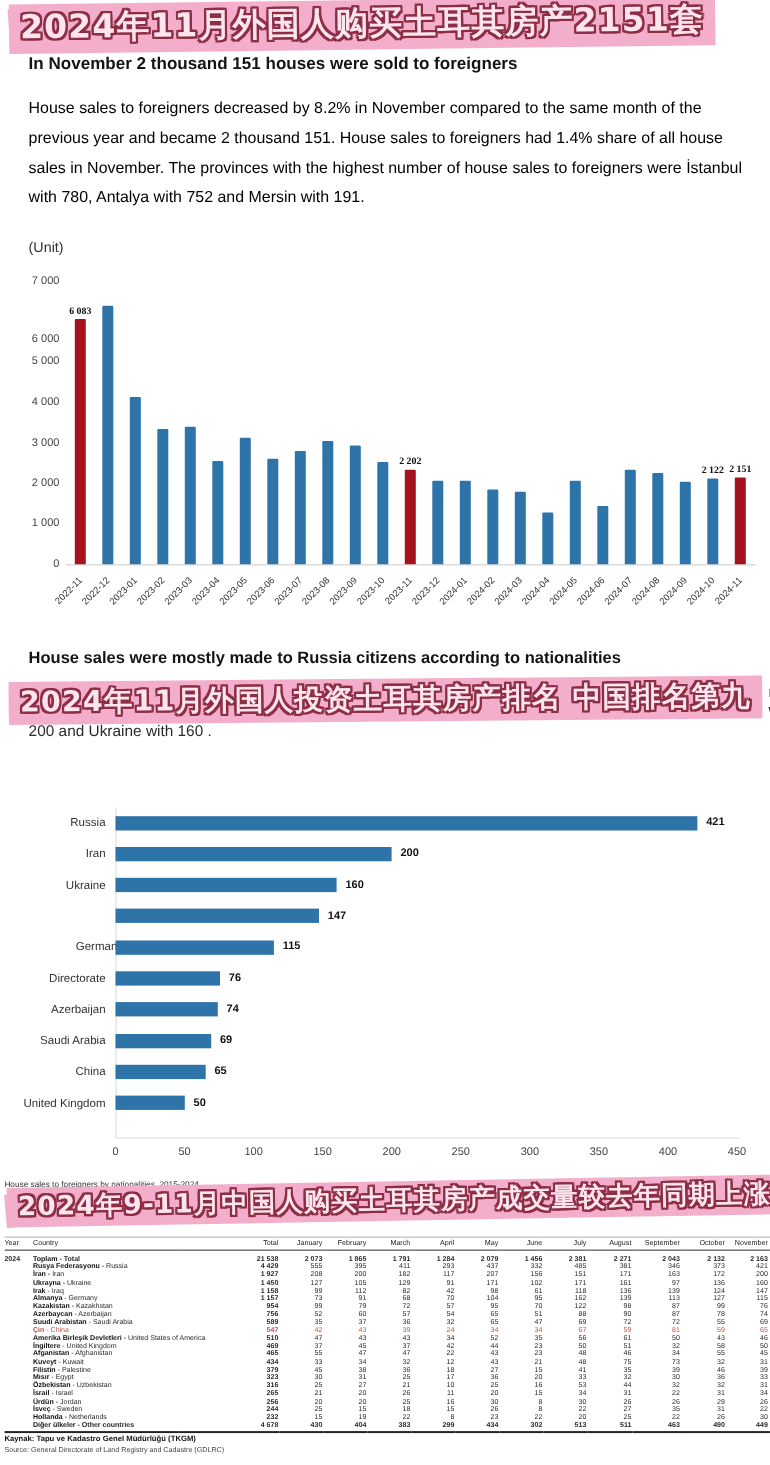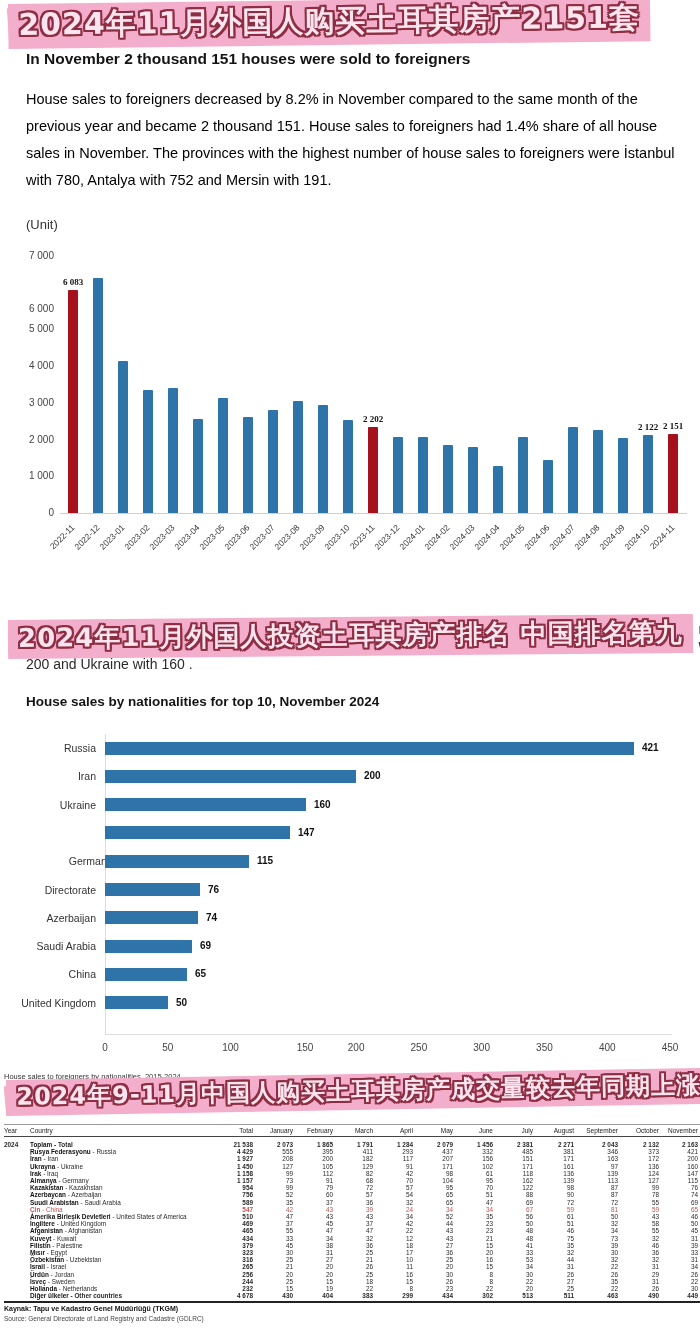--- a/index.html
+++ b/index.html
@@ -133,29 +133,29 @@
       <span class="bar-v" style="left: 643px; top: 187px; height: 78px; background: rgb(46, 116, 168);"></span>
       <span class="xlabel" style="left: 600px; top: 273px;">2024-10</span>
       <span class="bar-v" style="left: 668px; top: 186px; height: 79px; background: rgb(165, 18, 30);"></span>
       <span class="xlabel" style="left: 625px; top: 273px;">2024-11</span>
       <span class="bar-vlabel" style="left: 50px; top: 29px;">6 083</span>
       <span class="bar-vlabel" style="left: 350px; top: 166px;">2 202</span>
       <span class="bar-vlabel" style="left: 625px; top: 174px;">2 122</span>
       <span class="bar-vlabel" style="left: 650px; top: 173px;">2 151</span>
     </div>
 
+  <div class="abs" id="heading2">House sales were mostly made to Russia citizens according to nationalities</div>
 
   <div class="abs" id="banner2-notch"></div>
   <div class="abs" id="banner2-row">
     <span class="banner">2024年11月外国人投资土耳其房产排名 中国排名第九</span>
     <span class="banner-trailing">n with</span>
   </div>
   <div class="abs" id="banner2-cont">200 and Ukraine with 160 .</div>
 
-  <div class="abs" id="c2-title">House sales by nationalities for top 10, November 2024</div>
   <div class="abs" id="chart2">
       <span class="baseline" style="left: 105px; top: 6px; width: 1px; height: 300px; background: rgb(221, 221, 221);"></span>
       <span class="baseline" style="left: 105px; top: 306px; width: 567px; height: 1px; background: rgb(221, 221, 221);"></span>
       <span class="hrow-label" style="left: 0px; top: 14px;">Russia</span>
       <span class="bar-h" style="left: 105px; top: 13.5px; width: 529px; background: rgb(46, 116, 168);"></span>
       <span class="bar-hvalue" style="left: 642px; top: 14px;">421</span>
       <span class="hrow-label" style="left: 0px; top: 42.3px;">Iran</span>
       <span class="bar-h" style="left: 105px; top: 41.8px; width: 251px; background: rgb(46, 116, 168);"></span>
       <span class="bar-hvalue" style="left: 364px; top: 42.3px;">200</span>
       <span class="hrow-label" style="left: 0px; top: 70.6px;">Ukraine</span>
@@ -178,21 +178,21 @@
       <span class="bar-hvalue" style="left: 200px; top: 212.1px;">69</span>
       <span class="hrow-label" style="left: 0px; top: 240.4px;">China</span>
       <span class="bar-h" style="left: 105px; top: 239.9px; width: 82px; background: rgb(46, 116, 168);"></span>
       <span class="bar-hvalue" style="left: 195px; top: 240.4px;">65</span>
       <span class="hrow-label" style="left: 0px; top: 268.7px;">United Kingdom</span>
       <span class="bar-h" style="left: 105px; top: 268.2px; width: 63px; background: rgb(46, 116, 168);"></span>
       <span class="bar-hvalue" style="left: 176px; top: 268.7px;">50</span>
       <span class="xtick2" style="left: 85px; top: 314px;">0</span>
       <span class="xtick2" style="left: 147.778px; top: 314px;">50</span>
       <span class="xtick2" style="left: 210.556px; top: 314px;">100</span>
-      <span class="xtick2" style="left: 273.333px; top: 314px; text-align: right;">150</span>
+      <span class="xtick2" style="left: 273.333px; top: 314px;">150</span>
       <span class="xtick2" style="left: 336.111px; top: 314px;">200</span>
       <span class="xtick2" style="left: 398.889px; top: 314px;">250</span>
       <span class="xtick2" style="left: 461.667px; top: 314px;">300</span>
       <span class="xtick2" style="left: 524.444px; top: 314px;">350</span>
       <span class="xtick2" style="left: 587.222px; top: 314px;">400</span>
       <span class="xtick2" style="left: 650px; top: 314px;">450</span>
     </div>
 
   <div class="abs" id="tbl-caption">House sales to foreigners by nationalities, 2015-2024</div>
   <div class="abs" id="banner3-notch"></div>

